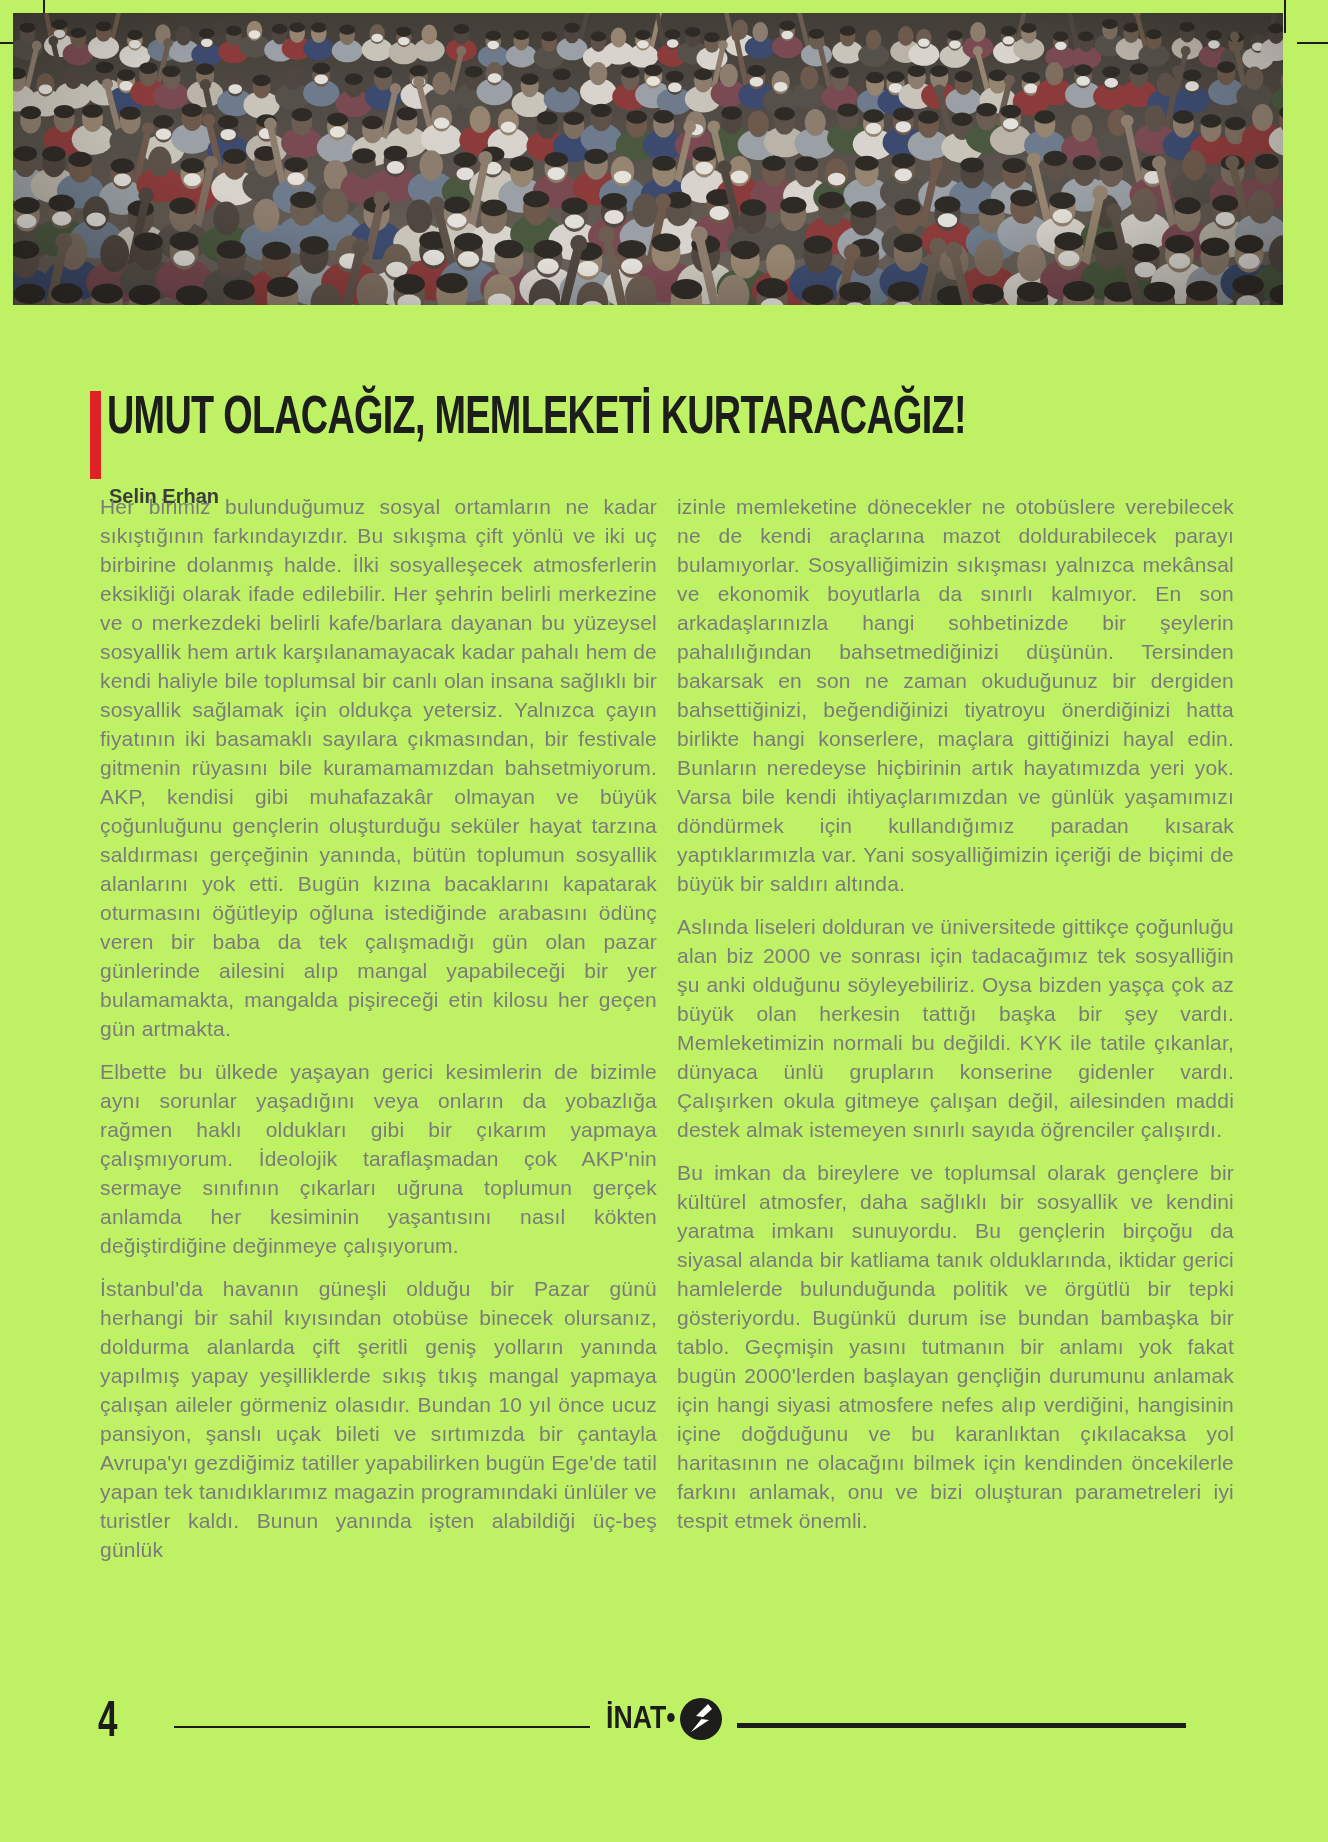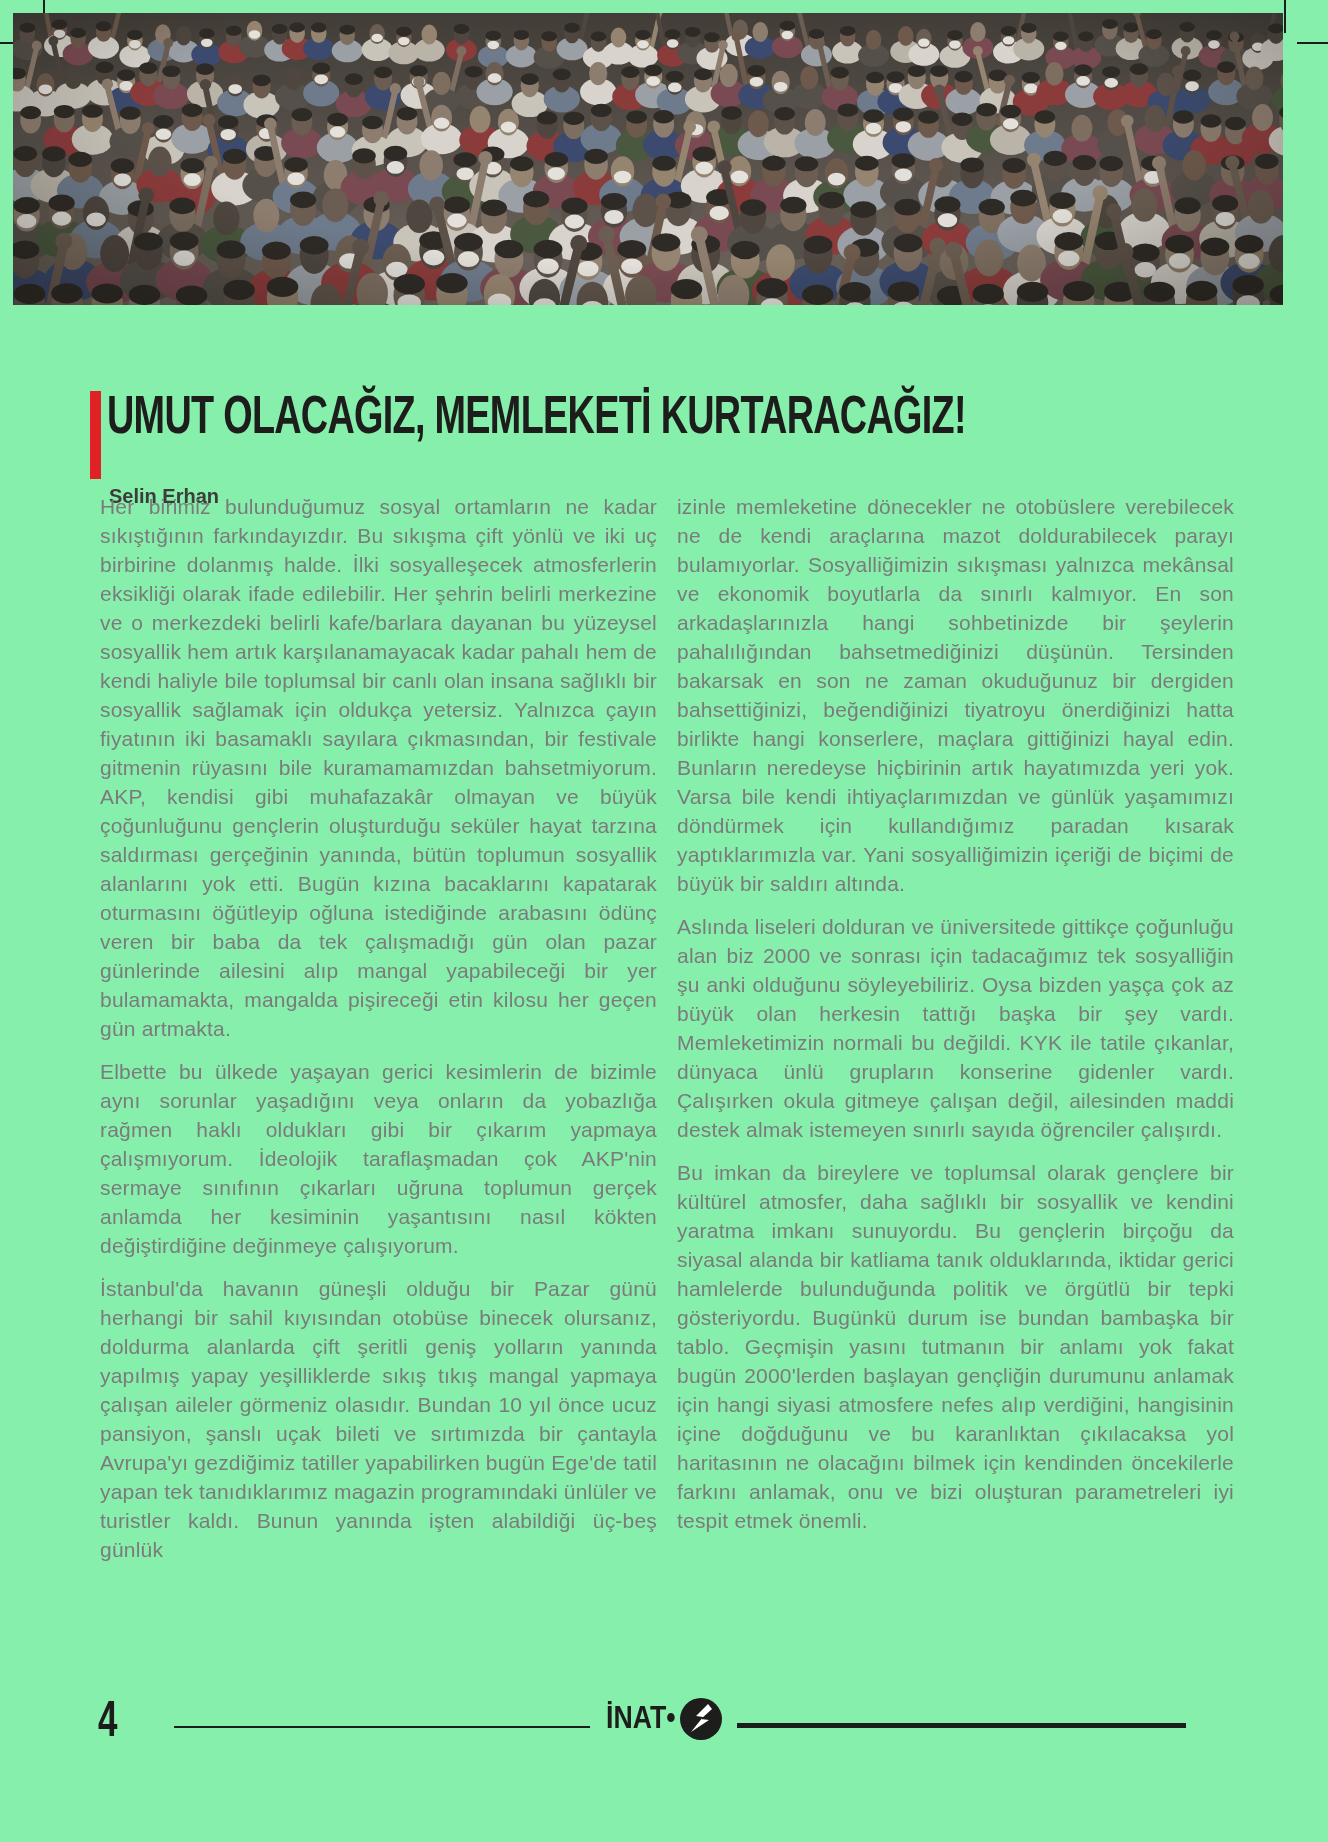--- a/index.html
+++ b/index.html
@@ -1,18 +1,18 @@
 <!DOCTYPE html>
 <html lang="tr"><head>
 <meta charset="utf-8">
 <style>
   html,body{margin:0;padding:0;background:#e8e8e8;}
   .page{
     position:relative;width:1328px;height:1842px;margin:0 auto;
-    background:#86efac;overflow:hidden;
+    background:#bef264;overflow:hidden;
     font-family:"Liberation Sans",sans-serif;
   }
   
   .crop{position:absolute;background:#1d1d1b;}
   .crop-tl-v{left:43px;top:0;width:2px;height:33px;}
   .crop-tl-h{left:0;top:42px;width:30px;height:2px;}
   .crop-tr-v{left:1284px;top:0;width:2px;height:33px;}
   .crop-tr-h{left:1297px;top:42px;width:31px;height:2px;}
   
   .photo{

